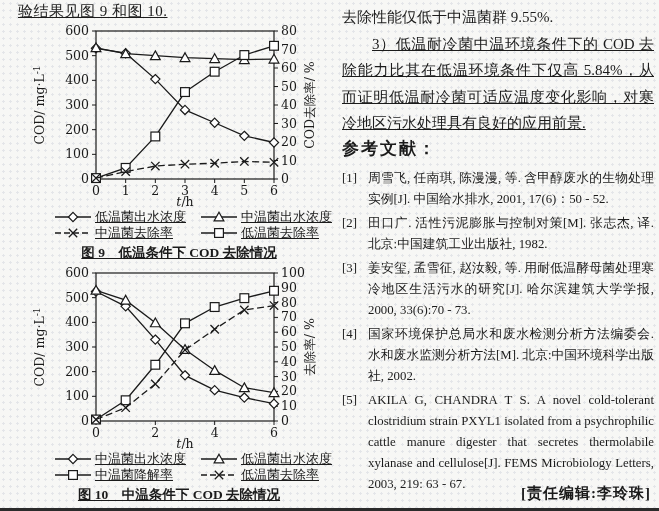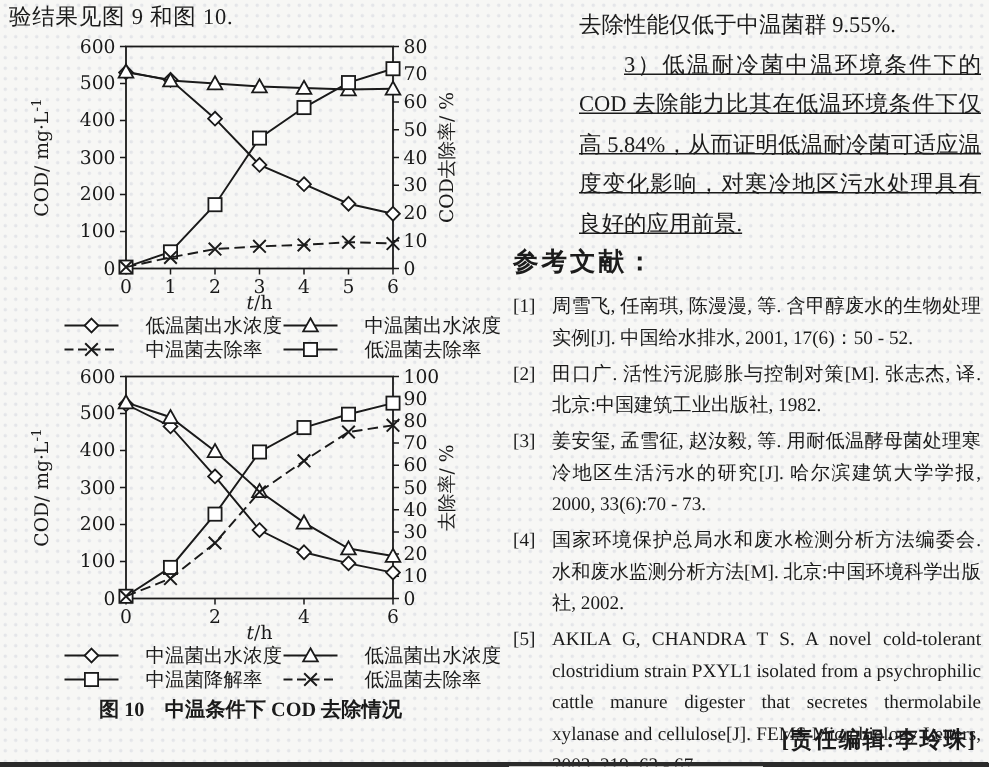--- a/index.html
+++ b/index.html
@@ -1,33 +1,33 @@
 <!DOCTYPE html>
 <html><head>
 <meta charset="utf-8">
 <style>
   * { margin:0; padding:0; box-sizing:border-box; }
   html,body { width:659px; height:511px; overflow:hidden; }
   body { font-family:"Liberation Serif","DejaVu Serif",serif; color:#1b1b1b; background:#f7f7f5; }
   .page { position:relative; width:659px; height:511px;
           background-image:radial-gradient(circle, rgba(120,130,165,0.15) 1px, transparent 1.4px);
           background-size:7px 7px; }
-  .col-left  { position:absolute; left:0; top:2px; width:334px; }
+  .col-left  { position:absolute; left:12px; top:2px; width:334px;text-decoration:underline; }
   .col-right { position:absolute; left:342px; top:4px; width:312px; }
   .intro { font-size:15px; padding-left:6px; letter-spacing:0.5px; }
   .figure { margin-top:2px; }
   .figure svg.chart { display:block; }
   svg text { font-family:"DejaVu Serif","Liberation Serif",serif; fill:#1a1a1a; }
   .legend { padding-left:42px; }
   .legend-row { display:flex; align-items:center; height:16px; }
-  .legend-item { display:flex; align-items:center; width:152px;gap:14px; }
+  .legend-item { display:flex; align-items:center; width:152px; }
   .legend-item svg { width:38px; height:12px; flex:0 0 38px; }
   .legend-label { font-size:13px; margin-left:3px; white-space:nowrap; }
   .fig-caption { text-align:center; font-size:13.5px; font-weight:bold; margin-top:3px; height:19px; }
-  .para { font-size:15px; line-height:26.5px; text-align:justify;margin-left:44px; }
+  .para { font-size:15px; line-height:26.5px; text-align:justify; }
   .para.indent { text-indent:2em;text-decoration:underline; }
   .refs-heading { font-size:17px; font-weight:bold; margin:0 0 8px 0; letter-spacing:2px; }
   .ref-list { list-style:none; }
   .ref-item { display:flex; font-size:12.8px; line-height:21px; margin-bottom:3px; }
   .ref-num { flex:0 0 26px; }
   .ref-text { flex:1; text-align:justify; }
   .editor-note { position:absolute; right:8px; bottom:8px; font-weight:bold; font-size:15px; letter-spacing:1px; }
   .bottom-edge { position:absolute; left:0; bottom:0; width:100%; height:3px; background:#2b2b2b; }
 </style>
 </head>
@@ -150,20 +150,21 @@
             </div>
             <div class="legend-item">
               <svg viewBox="0 0 38 12">
                 <line x1="1" y1="6" x2="37" y2="6" stroke="#1a1a1a" stroke-width="1.3"></line>
                 <rect x="14.6" y="1.5999999999999996" width="8.8" height="8.8" fill="#fff" stroke="#1a1a1a" stroke-width="1.2"></rect>
               </svg>
               <span class="legend-label">低温菌去除率</span>
             </div>
           </div>
         </div>
+      <figcaption class="fig-caption">图 9　低温条件下 COD 去除情况</figcaption>
     </figure>
 
     <figure class="figure">
       <svg class="chart" width="330" height="186" viewBox="0 0 330 186">
           <rect x="84" y="8" width="178" height="148" fill="none" stroke="#1a1a1a" stroke-width="1.2"></rect>
           <line x1="80" y1="156" x2="84" y2="156" stroke="#1a1a1a" stroke-width="1"></line>
           <text x="77" y="160" text-anchor="end" font-size="12.5px">0</text>
           <line x1="80" y1="131.33333333333334" x2="84" y2="131.33333333333334" stroke="#1a1a1a" stroke-width="1"></line>
           <text x="77" y="135.33333333333334" text-anchor="end" font-size="12.5px">100</text>
           <line x1="80" y1="106.66666666666667" x2="84" y2="106.66666666666667" stroke="#1a1a1a" stroke-width="1"></line>

